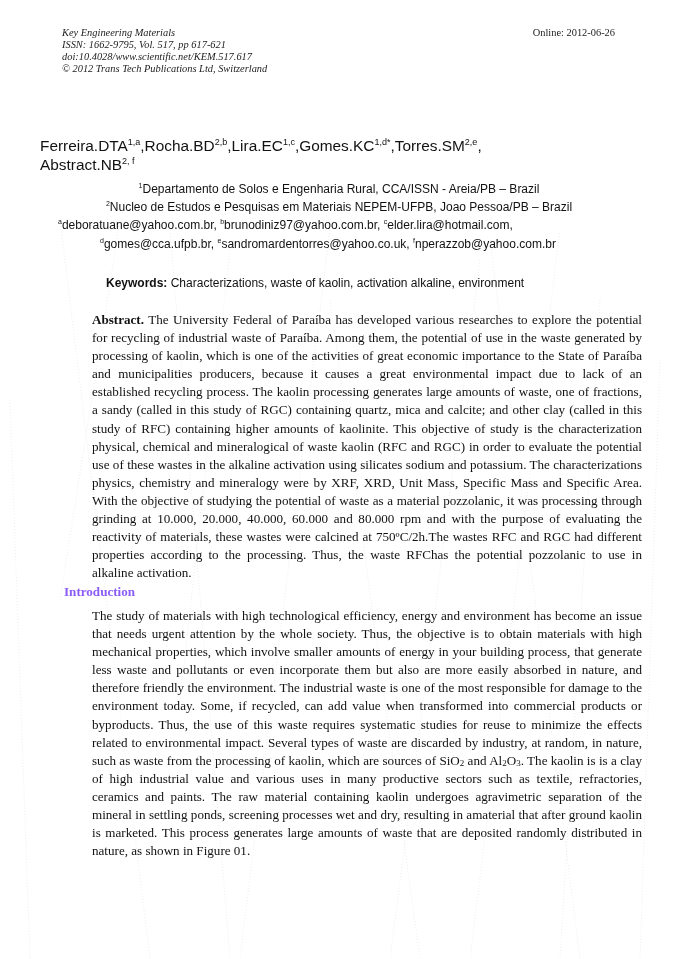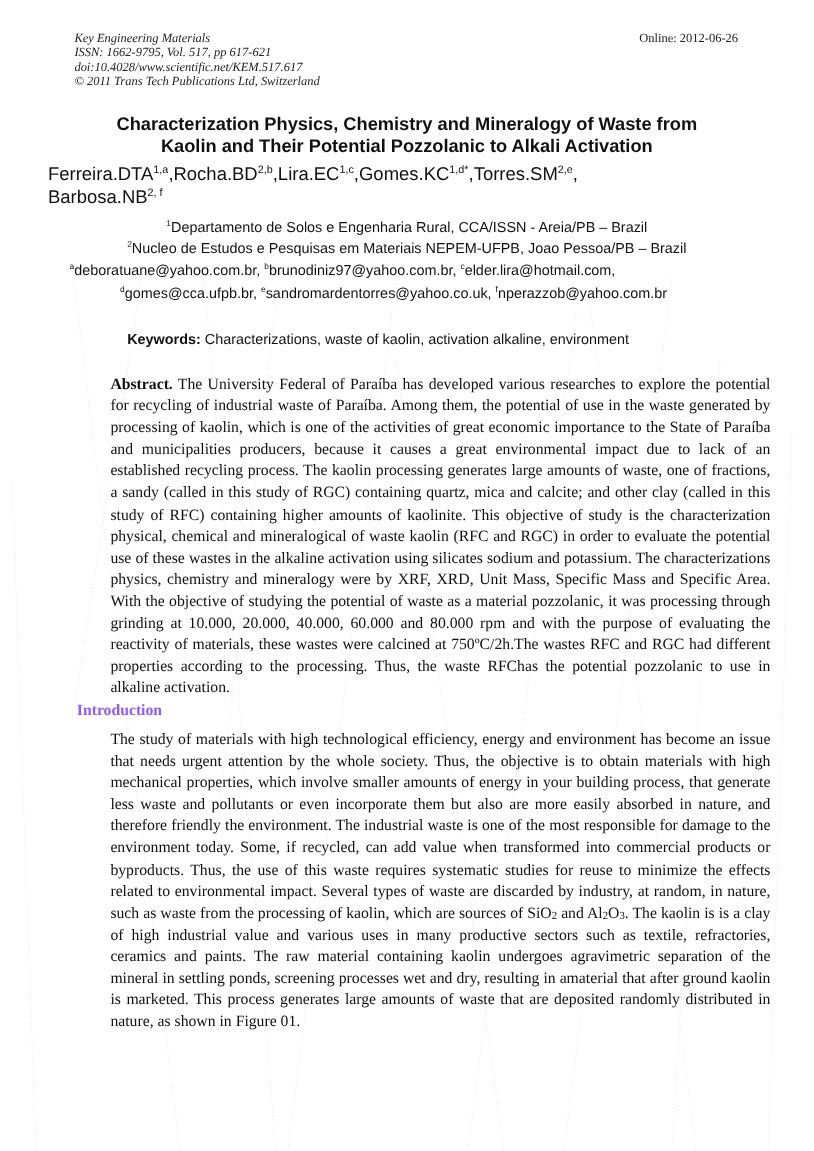--- a/index.html
+++ b/index.html
@@ -156,36 +156,32 @@
     <path d="M660 360 L640 959"></path>
   </g>
 </svg>
 
 <div class="page">
 
   <div class="header-left">
     <div>Key Engineering Materials</div>
     <div>ISSN: 1662-9795, Vol. 517, pp 617-621</div>
     <div>doi:10.4028/www.scientific.net/KEM.517.617</div>
-    <div>© 2011 Trans Tech Publications Ltd, Switzerland</div>
+    <div>© 2012 Trans Tech Publications Ltd, Switzerland</div>
   </div>
 
   <div class="header-right">Online: 2012-06-26</div>
 
-  <div class="title">
-    <div>Characterization Physics, Chemistry and Mineralogy of Waste from</div>
-    <div>Kaolin and Their Potential Pozzolanic to Alkali Activation</div>
-  </div>
 
   <div class="authors">
     <div>
       <span><span>Ferreira.DTA</span><sup>1,a</sup><span>,</span></span><span><span>Rocha.BD</span><sup>2,b</sup><span>,</span></span><span><span>Lira.EC</span><sup>1,c</sup><span>,</span></span><span><span>Gomes.KC</span><sup>1,d*</sup><span>,</span></span><span><span>Torres.SM</span><sup>2,e</sup><span>,</span></span>
     </div>
     <div>
-      <span><span>Barbosa.NB</span><sup>2, f</sup></span>
+      <span><span>Abstract.NB</span><sup>2, f</sup></span>
     </div>
   </div>
 
   <div class="affil" style="top:169px;">
     <sup>1</sup><span>Departamento de Solos e Engenharia Rural, CCA/ISSN - Areia/PB – Brazil</span>
   </div>
   <div class="affil" style="top:187px;">
     <sup>2</sup><span>Nucleo de Estudos e Pesquisas em Materiais NEPEM-UFPB, Joao Pessoa/PB – Brazil</span>
   </div>
 

